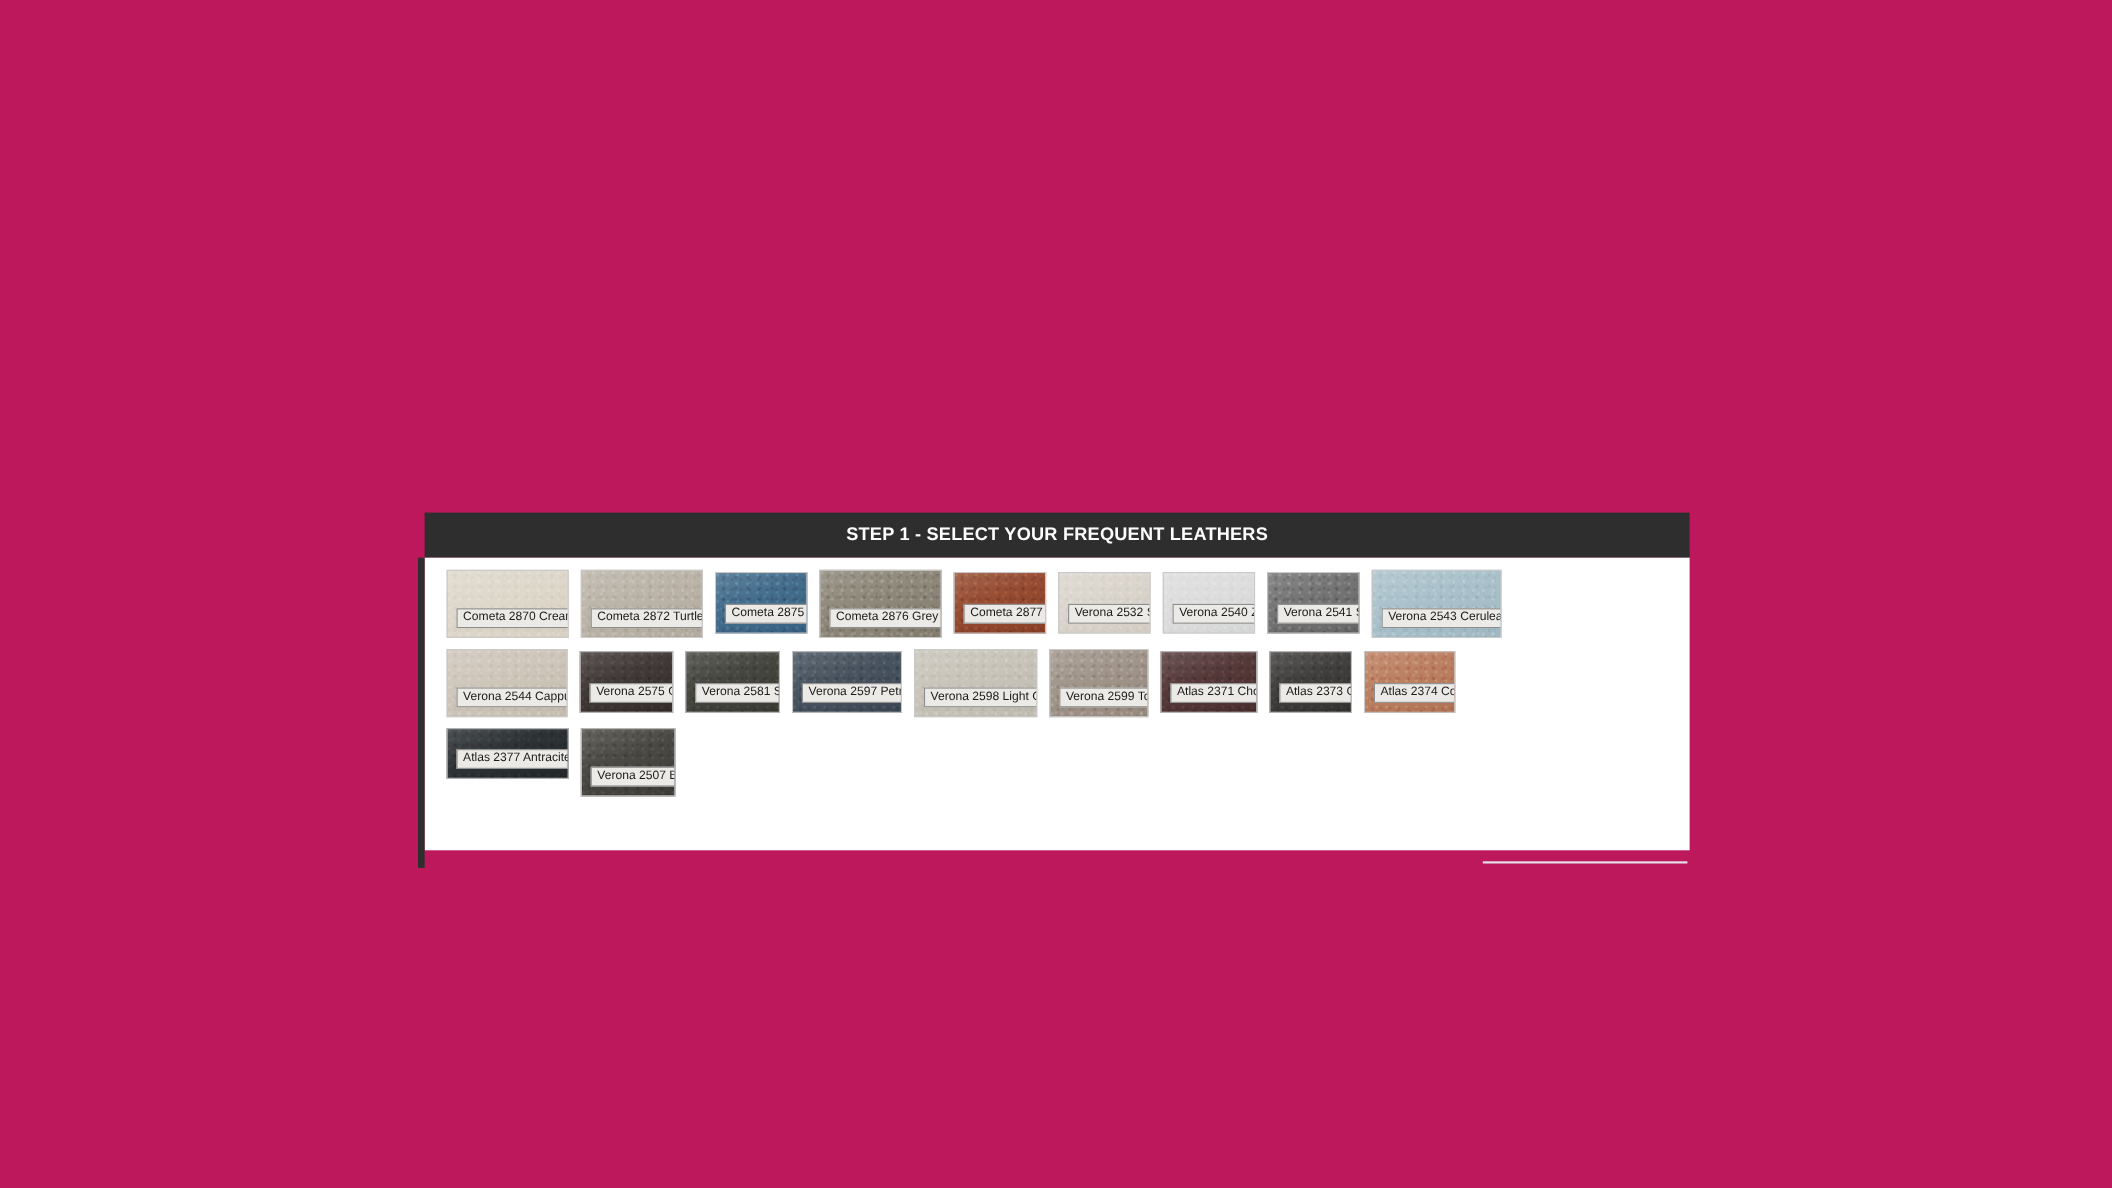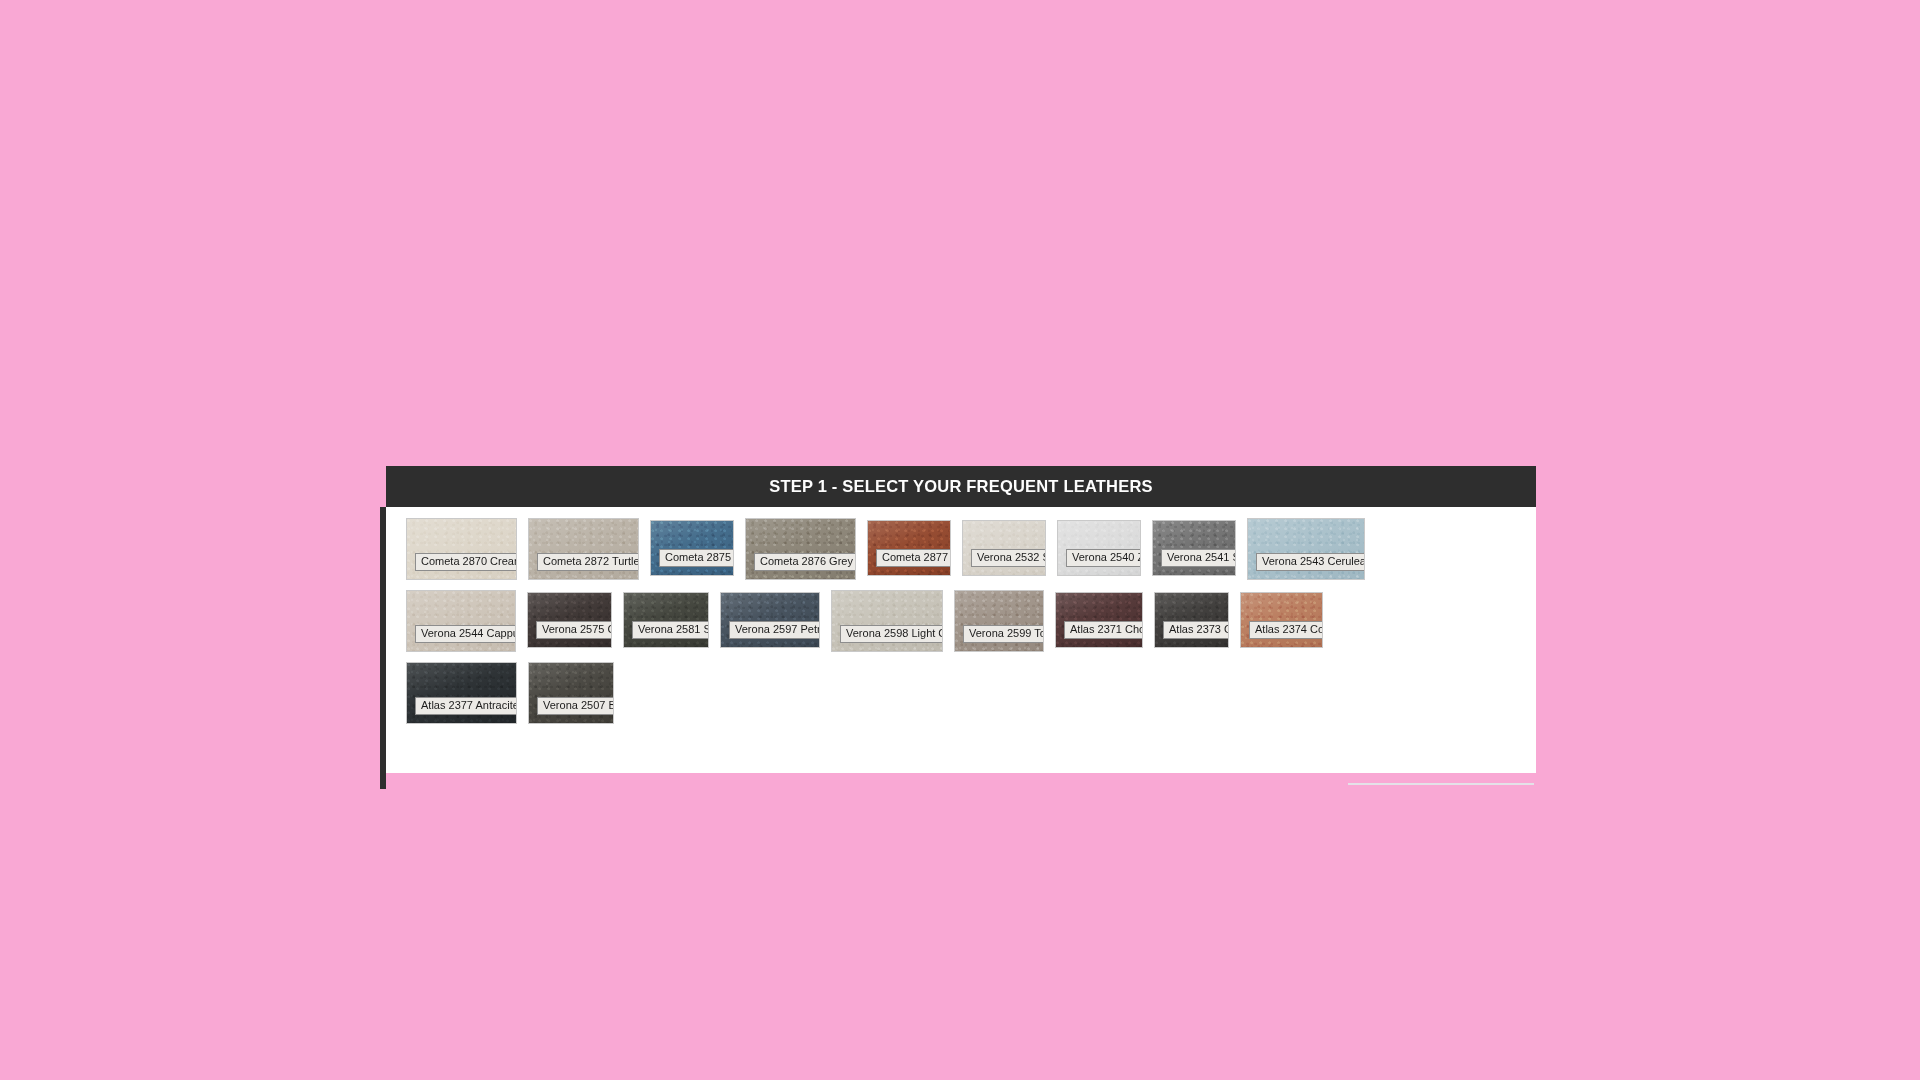--- a/index.html
+++ b/index.html
@@ -9,21 +9,21 @@
     height: 1080px;
     background: #ffffff;
     font-family: "Liberation Sans", sans-serif;
     overflow: hidden;
   }
 
   #root {
     position: relative;
     width: 1920px;
     height: 1080px;
-    background: #f9a8d4;
+    background: #be185d;
   }
 
   
   .step-panel {
     position: absolute;
     left: 386px;
     top: 466px;
     width: 1150px;
   }
 
@@ -233,21 +233,21 @@
               <div class="grain"></div>
               <div class="swatch-label">Atlas 2373 Grey</div>
             </div>
             <div class="swatch" style="width: 83px; height: 56px; margin-top: 2px; background: rgb(185, 123, 92);">
               <div class="sheen" style="background: linear-gradient(160deg, rgba(255, 255, 255, 0.18) 0%, rgba(255, 255, 255, 0.04) 42%, rgba(159, 97, 70, 0.333) 100%);"></div>
               <div class="grain"></div>
               <div class="swatch-label">Atlas 2374 Cognac</div>
             </div>
           </div>
           <div class="swatch-row">
-            <div class="swatch" style="width: 111px; height: 62px; margin-top: 0px; background: rgb(38, 43, 46); padding-left: 15px;">
+            <div class="swatch" style="width: 111px; height: 46px; margin-top: 0px; background: rgb(38, 43, 46); padding-left: 15px;">
               <div class="sheen" style="background: linear-gradient(160deg, rgba(255, 255, 255, 0.18) 0%, rgba(255, 255, 255, 0.04) 42%, rgba(23, 27, 30, 0.333) 100%);"></div>
               <div class="grain"></div>
               <div class="swatch-label">Atlas 2377 Antracite</div>
             </div>
             <div class="swatch" style="width: 86px; height: 62px; margin-top: 0px; background: rgb(68, 66, 60);">
               <div class="sheen" style="background: linear-gradient(160deg, rgba(255, 255, 255, 0.18) 0%, rgba(255, 255, 255, 0.04) 42%, rgba(48, 46, 41, 0.333) 100%);"></div>
               <div class="grain"></div>
               <div class="swatch-label">Verona 2507 Black</div>
             </div>
           </div>

